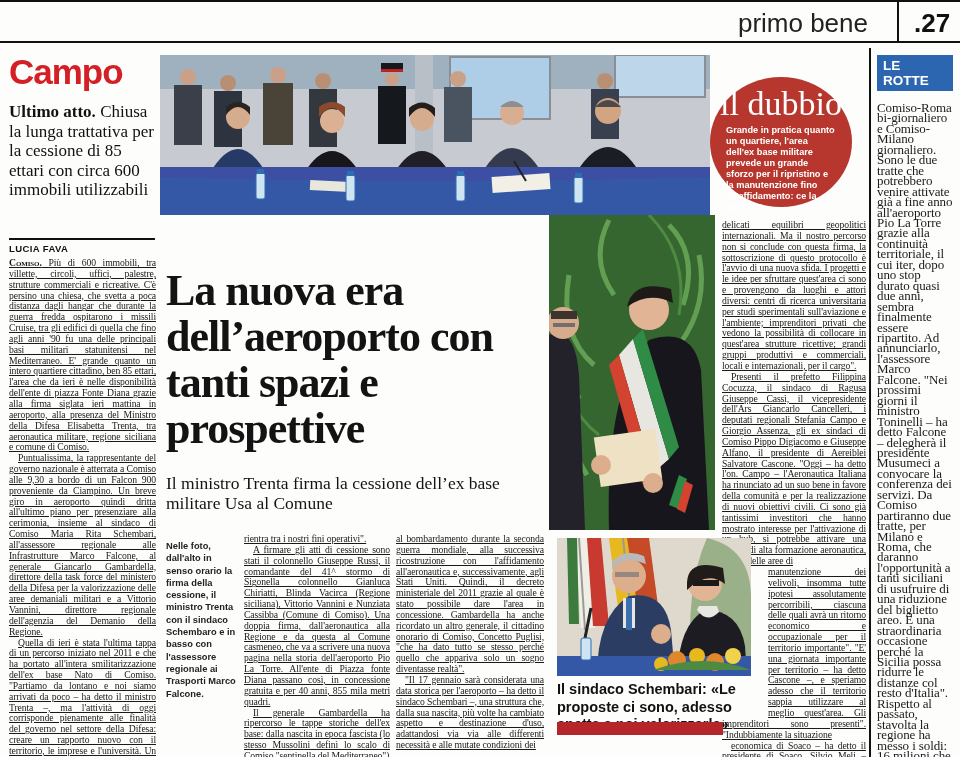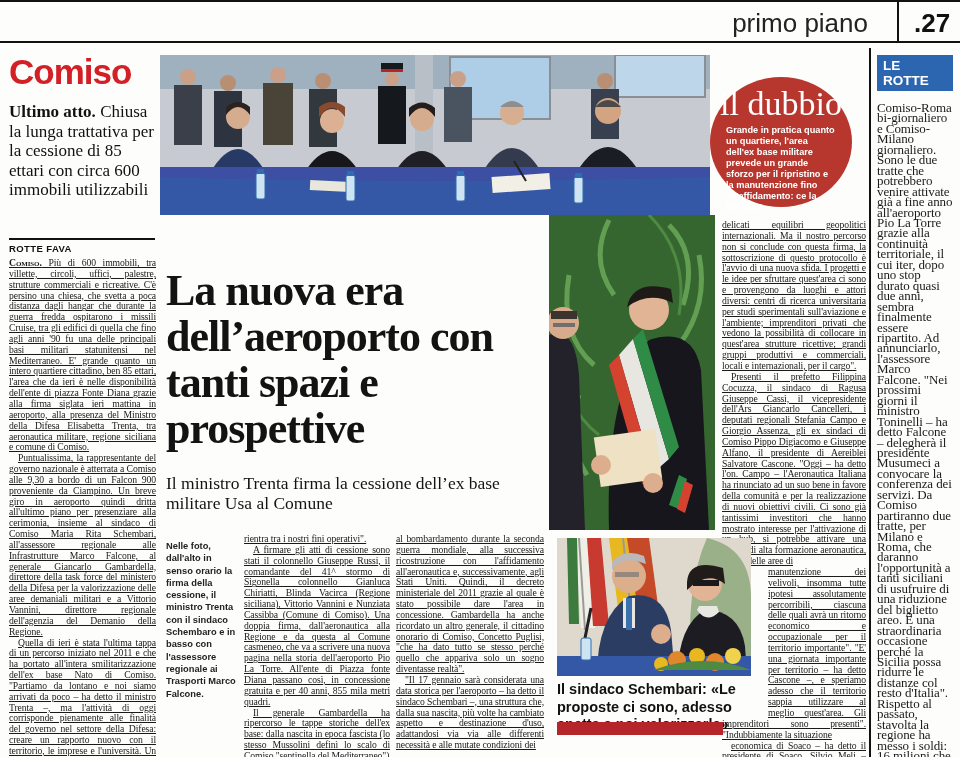--- a/index.html
+++ b/index.html
@@ -52,31 +52,31 @@
   svg{display:block;}
 </style>
 </head>
 <body>
 
 <div id="page">
 
   <div class="abs rule-h" style="left:0;top:0;width:960px;height:2px;"></div>
   <div class="abs rule-v" style="left:897px;top:0;width:2px;height:42px;"></div>
   <div class="abs rule-h" style="left:0;top:41px;width:960px;height:2px;"></div>
-  <div class="abs section-title" style="right:92px;top:8px;">primo piano</div>
+  <div class="abs section-title" style="right:92px;top:8px;">primo bene</div>
   <div class="abs page-num" style="left:906px;top:8px;">.27</div>
 
   <div class="abs rule-v" style="left:869px;top:48px;width:2px;height:709px;"></div>
 
-  <div class="abs kicker" style="left:9px;top:52px;">Comiso</div>
+  <div class="abs kicker" style="left:9px;top:52px;">Campo</div>
   <div class="abs standfirst" style="left:9px;top:102px;width:146px;">
     <b>Ultimo atto.</b><span> Chiusa la lunga trattativa per la cessione di 85 ettari con circa 600 immobili utilizzabili</span>
   </div>
   <div class="abs rule-h" style="left:9px;top:238px;width:146px;height:1.5px;"></div>
-  <div class="abs byline" style="left:9px;top:243px;">ROTTE FAVA</div>
+  <div class="abs byline" style="left:9px;top:243px;">LUCIA FAVA</div>
 
   <div class="abs body-col" style="left:9px;top:258px;width:147px;height:499px;overflow:hidden;">
     <p class="p"><span class="lead-caps">Comiso.</span><span> Più di 600 immobili, tra villette, circoli, uffici, palestre, strutture commerciali e ricreative. C'è persino una chiesa, che svetta a poca distanza dagli hangar che durante la guerra fredda ospitarono i missili Cruise, tra gli edifici di quella che fino agli anni '90 fu una delle principali basi militari statunitensi nel Mediterraneo. E' grande quanto un intero quartiere cittadino, ben 85 ettari, l'area che da ieri è nelle disponibilità dell'ente di piazza Fonte Diana grazie alla firma siglata ieri mattina in aeroporto, alla presenza del Ministro della Difesa Elisabetta Trenta, tra aeronautica militare, regione siciliana e comune di Comiso.</span></p>
     <p class="p ind">Puntualissima, la rappresentante del governo nazionale è atterrata a Comiso alle 9,30 a bordo di un Falcon 900 proveniente da Ciampino. Un breve giro in aeroporto quindi dritta all'ultimo piano per presenziare alla cerimonia, insieme al sindaco di Comiso Maria Rita Schembari, all'assessore regionale alle Infrastrutture Marco Falcone, al generale Giancarlo Gambardella, direttore della task force del ministero della Difesa per la valorizzazione delle aree demaniali militari e a Vittorio Vannini, direttore regionale dell'agenzia del Demanio della Regione.</p>
     <p class="p ind">Quella di ieri è stata l'ultima tappa di un percorso iniziato nel 2011 e che ha portato all'intera smilitarizzazione dell'ex base Nato di Comiso. "Partiamo da lontano e noi siamo arrivati da poco – ha detto il ministro Trenta –, ma l'attività di oggi corrisponde pienamente alle finalità del governo nel settore della Difesa: creare un rapporto nuovo con il territorio, le imprese e l'università. Un riutilizzo intelligente di queste aree pubbliche, non più utili al ministero della Difesa,</p>
   </div>
 
   <div class="abs" style="left:160px;top:55px;width:550px;height:160px;">
     <svg width="550" height="160" viewBox="0 0 550 160">
       <rect width="550" height="160" fill="#c7cbd1"></rect>

